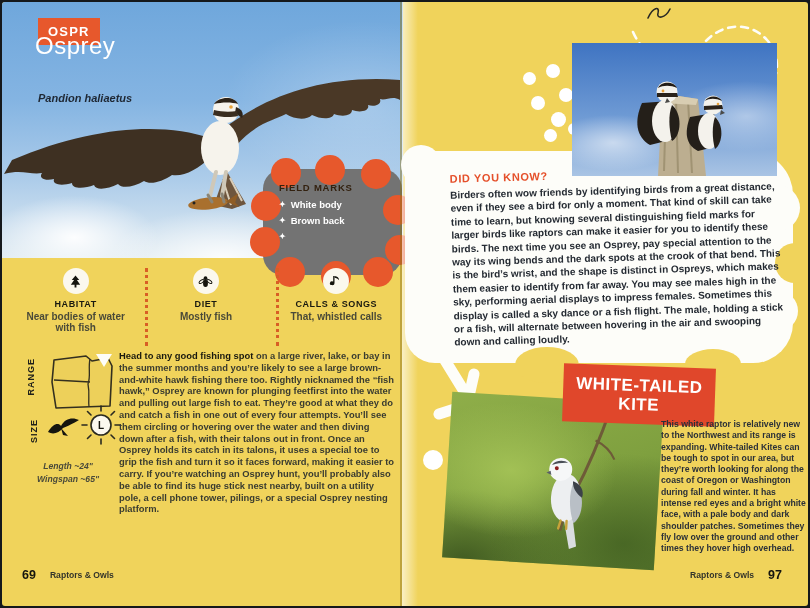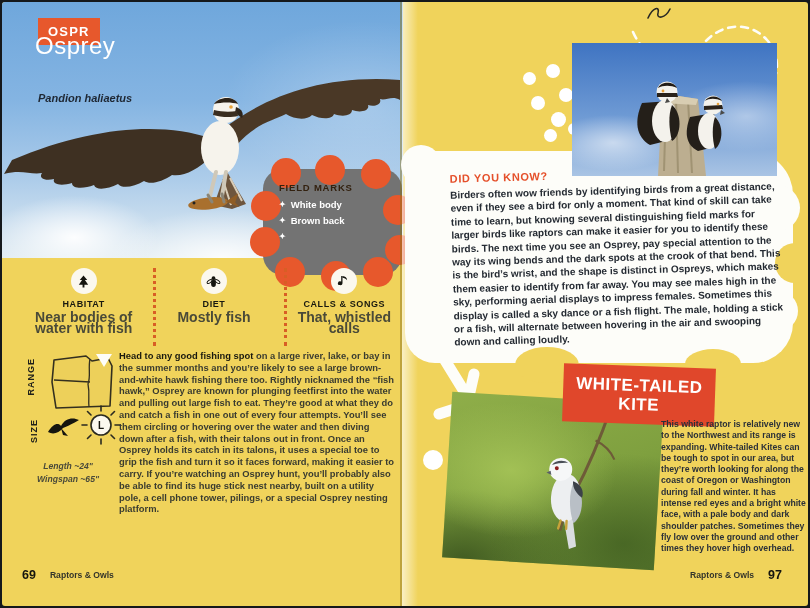--- a/index.html
+++ b/index.html
@@ -21,27 +21,27 @@
   .title{left:33px;top:30px;color:#fff;font-weight:400;font-size:24px;letter-spacing:.5px;}
   .sci{left:36px;top:90px;color:#1E2733;font-style:italic;font-size:11px;font-weight:600;}
 
   .fm{left:261px;top:167px;width:139px;height:106px;background:#737373;border-radius:20px;}
   .fm .bmp{position:absolute;background:#E7582C;border-radius:50%;width:30px;height:30px;}
   .fm-inner{position:absolute;left:16px;top:13px;right:8px;}
   .fm-head{color:#33210f;font-weight:800;font-size:9.5px;letter-spacing:.8px;margin-bottom:6px;}
   .fm-item{color:#fff;font-weight:700;font-size:9.5px;line-height:12px;margin-bottom:4px;display:flex;}
   .fm-item .b{color:#fff;margin-right:5px;font-size:8px;line-height:12px;}
 
-  .info-row{left:24px;top:266px;width:376px;height:78px;display:flex;gap:12px;}
+  .info-row{left:16px;top:266px;width:376px;height:78px;display:flex;gap:12px;}
   .info-col{flex:1;text-align:center;padding:0 7px;}
   .info-col + .info-col{border-left:3px dotted #D85E25;}
   .ic-circ{width:26px;height:26px;border-radius:50%;background:#FBF8EE;margin:0 auto 5px auto;
            display:flex;align-items:center;justify-content:center;}
   .ic-head{font-weight:800;font-size:9px;letter-spacing:.6px;color:#19190f;margin-bottom:3px;}
-  .ic-text{font-weight:600;font-size:14px;line-height:10.8px;color:#4a4a38;}
+  .ic-text{font-weight:600;font-size:10px;line-height:10.8px;color:#4a4a38;}
 
   .vlabel{writing-mode:vertical-rl;transform:rotate(180deg);font-weight:800;font-size:9px;
           letter-spacing:1px;color:#20201a;}
   .range-label{left:24px;top:356px;}
   .range-map{left:44px;top:350px;}
   .size-label{left:27px;top:417px;}
   .size-bird{left:44px;top:414px;}
   .size-badge{left:78px;top:402px;}
   .measure{left:14px;top:458px;width:104px;text-align:center;font-style:italic;
            font-size:8.6px;line-height:12.5px;color:#4a4a3a;font-weight:600;}

